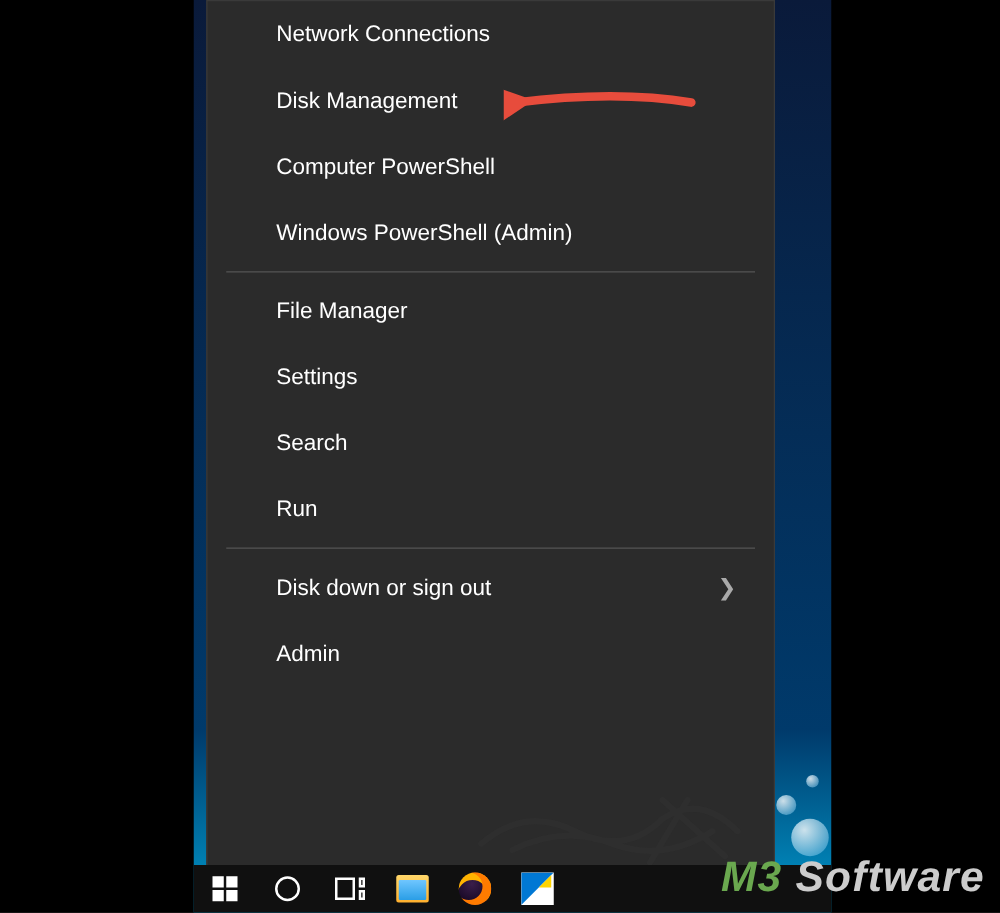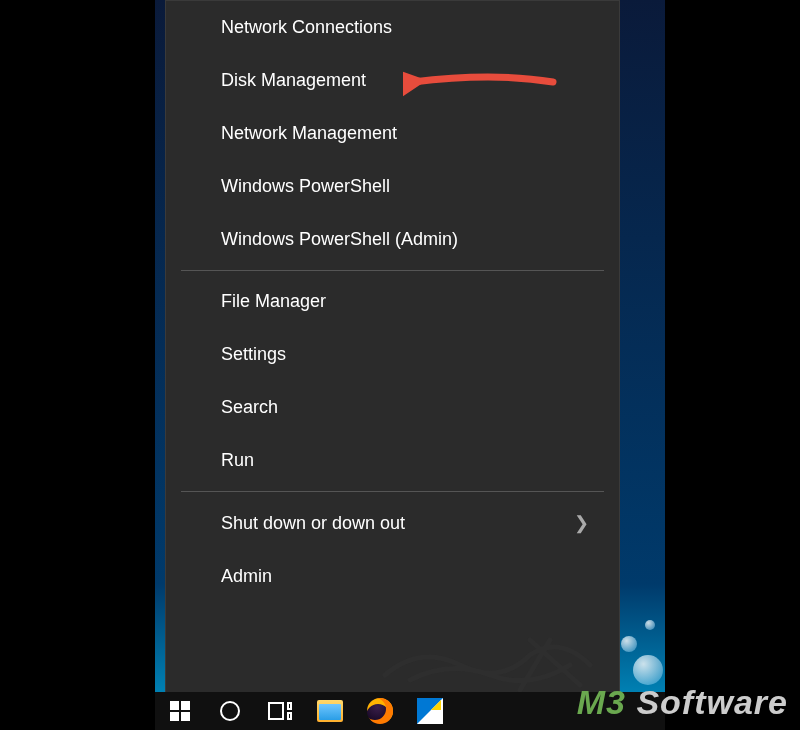--- a/index.html
+++ b/index.html
@@ -137,24 +137,21 @@
 </div>
 
 <div class="menu">
   <div class="menu-item">
       <span>Network Connections</span>
     </div>
   <div class="menu-item">
       <span>Disk Management</span>
     </div>
   <div class="menu-item">
-      <span>Network Management</span>
-    </div>
-  <div class="menu-item">
-      <span>Windows PowerShell</span>
+      <span>Computer PowerShell</span>
     </div>
   <div class="menu-item">
       <span>Windows PowerShell (Admin)</span>
     </div>
 
   <div class="divider"></div>
 
   <div class="menu-item">
       <span>File Manager</span>
     </div>
@@ -164,21 +161,21 @@
   <div class="menu-item">
       <span>Search</span>
     </div>
   <div class="menu-item">
       <span>Run</span>
     </div>
 
   <div class="divider"></div>
 
   <div class="menu-item">
-    <span>Shut down or down out</span>
+    <span>Disk down or sign out</span>
     <span class="chevron">❯</span>
   </div>
   <div class="menu-item desk-crop">
       <span>Admin</span>
     </div>
 </div>
 
 <div class="arrow-annot">
   <svg viewBox="0 0 155 40">
     <defs>

